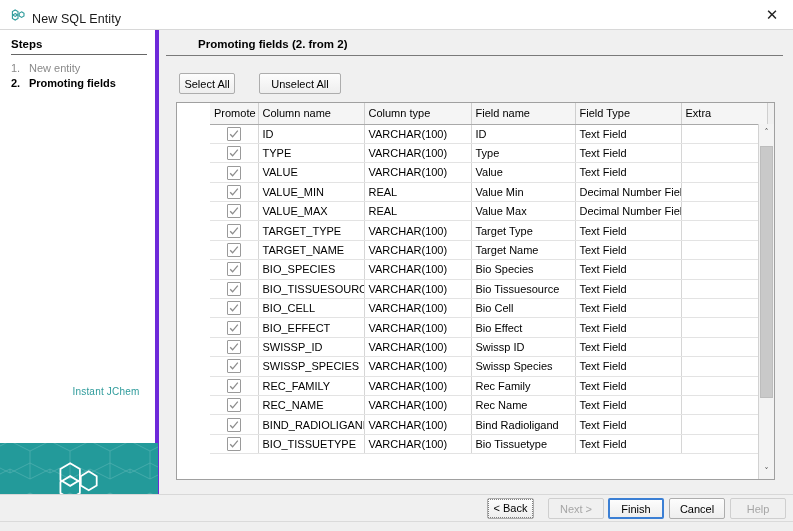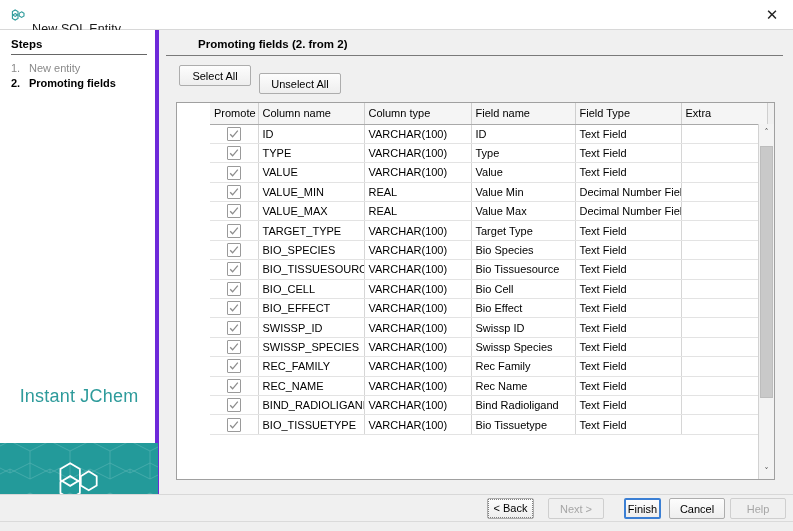--- a/index.html
+++ b/index.html
@@ -33,21 +33,21 @@
     border-bottom: 1px solid #d8d8d8;
     box-sizing: border-box;
   }
   .title-icon {
     position: absolute;
     left: 10px; top: 7px;
     width: 16px; height: 16px;
   }
   .title-text {
     position: absolute;
-    left: 32px; top: 22px;
+    left: 32px; top: 12px;
     font-size: 12.5px;
     color: #1a1a1a;
     letter-spacing: .1px;
   }
   .close-btn {
     position: absolute;
     right: 6px; top: 3px;
     width: 30px; height: 24px;
     display: flex;
     align-items: center;
@@ -93,23 +93,24 @@
     width: 18px;
   }
   .step-1 { top: 32px; color: #8a8a8a; }
   .step-2 { top: 47px; color: #000; font-weight: bold; }
 
   .brand-name {
     position: absolute;
     left: 0; top: 356px;
     width: 158px;
     text-align: center;
-    font-size: 18px;
+    font-size: 10px;
     color: #2e9b9b;
     letter-spacing: .2px;
+    padding-left: 27px;
   }
   .brand-panel {
     position: absolute;
     left: 0; top: 413px;
     width: 158px;
     height: 76px;
     background: #239a9a;
     overflow: hidden;
   }
   .brand-panel .pattern {
@@ -162,22 +163,22 @@
     padding: 0;
     box-sizing: border-box;
   }
   .btn:disabled, .btn.disabled {
     color: #a6a6a6;
     background: #f0f0f0;
     border-color: #cfcfcf;
   }
   .select-all {
     position: absolute;
-    left: 20px; top: 35px;
-    width: 72px; height: 21px;
+    left: 20px; top: 43px;
+    width: 56px; height: 21px;
   }
   .unselect-all {
     position: absolute;
     left: 100px; top: 43px;
     width: 82px; height: 21px;
   }
 
   
   .table-wrap {
     position: absolute;
@@ -309,21 +310,21 @@
     box-sizing: border-box;
   }
   .bb {
     position: absolute;
     top: 3px;
     height: 21px;
     font-size: 11px;
   }
   .bb-back   { left: 487px; width: 47px; }
   .bb-next   { left: 548px; width: 56px; }
-  .bb-finish { left: 624px; width: 37px;
+  .bb-finish { left: 608px; width: 56px;
                border: 2px solid #3b7fd4;
                background: linear-gradient(#fdfdfd, #eeeeee); }
   .bb-cancel { left: 669px; width: 56px; }
   .bb-help   { left: 730px; width: 56px; }
   .bb-back .inner {
     display: block;
     height: 100%;
     border: 1px dotted #7f7f7f;
     box-sizing: border-box;
     line-height: 17px;
@@ -487,20 +488,31 @@
               <td>VARCHAR(100)</td>
               <td>Target Type</td>
               <td>Text Field</td>
               <td></td>
               <td class="dots-cell"><span class="dots-btn"><i></i><i></i><i></i></span></td>
             </tr>
             <tr>
               <td class="promote-cell"><span class="chk"><svg width="10" height="10" viewBox="0 0 10 10">
                     <path d="M1.2 5.2 L3.6 7.8 L8.8 1.6" fill="none" stroke="#8c8c8c" stroke-width="1.3"></path>
                   </svg></span></td>
+              <td>TARGET_NAME</td>
+              <td>VARCHAR(100)</td>
+              <td>Target Name</td>
+              <td>Text Field</td>
+              <td></td>
+              <td class="dots-cell"><span class="dots-btn"><i></i><i></i><i></i></span></td>
+            </tr>
+            <tr>
+              <td class="promote-cell"><span class="chk"><svg width="10" height="10" viewBox="0 0 10 10">
+                    <path d="M1.2 5.2 L3.6 7.8 L8.8 1.6" fill="none" stroke="#8c8c8c" stroke-width="1.3"></path>
+                  </svg></span></td>
               <td>BIO_SPECIES</td>
               <td>VARCHAR(100)</td>
               <td>Bio Species</td>
               <td>Text Field</td>
               <td></td>
               <td class="dots-cell"><span class="dots-btn"><i></i><i></i><i></i></span></td>
             </tr>
             <tr>
               <td class="promote-cell"><span class="chk"><svg width="10" height="10" viewBox="0 0 10 10">
                     <path d="M1.2 5.2 L3.6 7.8 L8.8 1.6" fill="none" stroke="#8c8c8c" stroke-width="1.3"></path>

